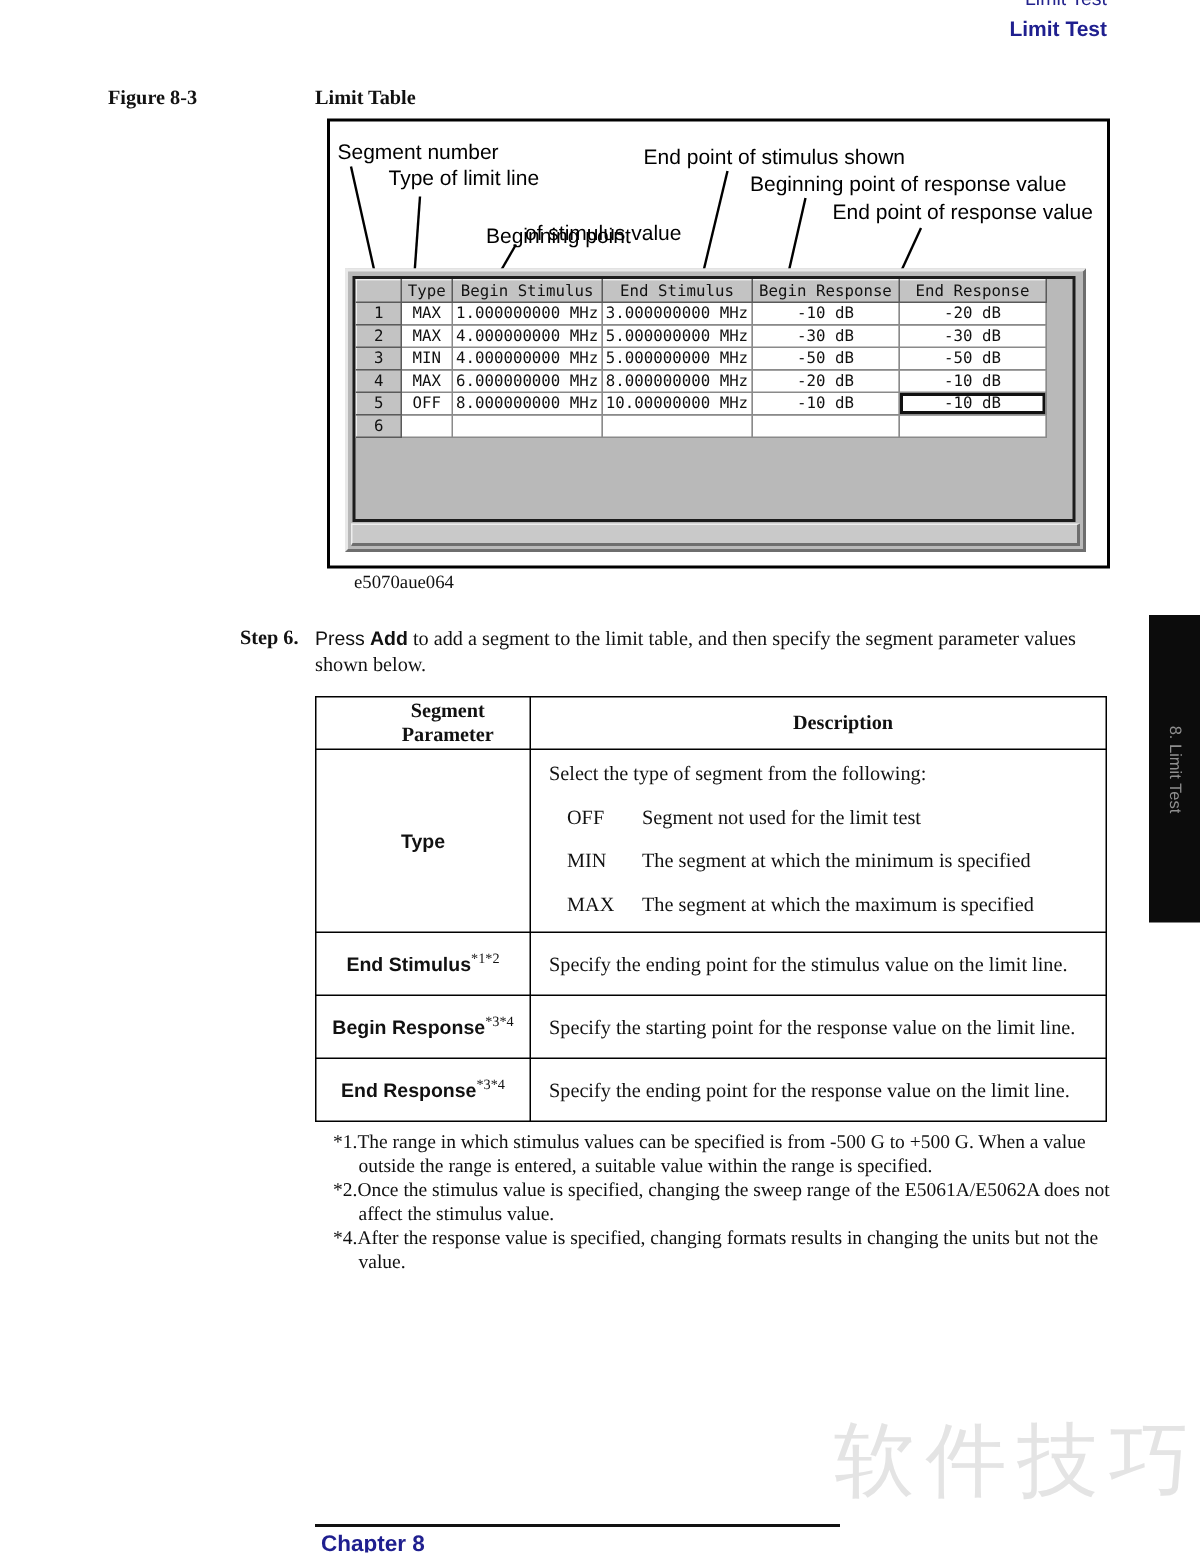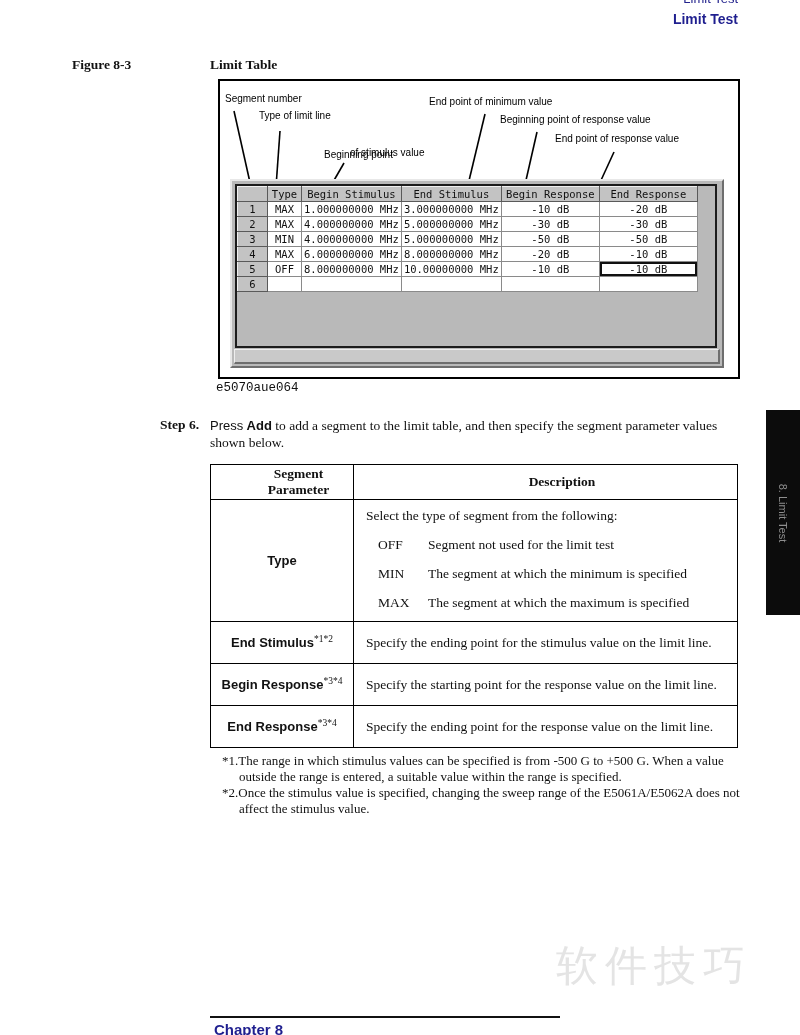--- a/index.html
+++ b/index.html
@@ -12,37 +12,37 @@
   
   .runhead1{top:-9px;right:62px;font-family:"Liberation Sans",sans-serif;font-size:13px;color:#23238d;}
   .runhead2{top:11px;right:62px;font-family:"Liberation Sans",sans-serif;font-size:14px;font-weight:bold;color:#1f1f8f;}
 
   
   .figlabel{left:72px;top:57px;font-size:13.5px;font-weight:bold;}
   .figtitle{left:210px;top:57px;font-size:13.5px;font-weight:bold;}
 
   
   .figbox{left:218px;top:79px;width:518px;height:296px;border:2px solid #000;background:#fff;}
-  .ann{position:absolute;font-family:"Liberation Sans",sans-serif;font-size:10px;color:#000;white-space:nowrap;}
+  .ann{position:absolute;font-family:"Liberation Sans",sans-serif;font-size:14px;color:#000;white-space:nowrap;}
   .callouts{position:absolute;left:0;top:0;width:518px;height:296px;}
 
   
   .panel{position:absolute;left:10px;top:98px;width:490px;height:185px;background:#b9b9b9;
     border-top:2px solid #e8e8e8;border-left:2px solid #e8e8e8;border-right:2px solid #6e6e6e;border-bottom:2px solid #6e6e6e;}
   .tablewrap{position:absolute;left:3px;top:3px;width:478px;height:160px;border:2px solid #1c1c1c;background:#b9b9b9;overflow:hidden;}
   table.ltable{border-collapse:collapse;font-family:"DejaVu Sans Mono",monospace;font-size:10.5px;table-layout:fixed;}
   table.ltable td{padding:0 2px;height:14px;line-height:14px;text-align:center;white-space:nowrap;overflow:hidden;}
   td.hcell{background:#c3c3c3;border-top:1px solid #f0f0f0;border-left:1px solid #f0f0f0;border-right:1px solid #5a5a5a;border-bottom:1px solid #5a5a5a;height:15px;}
   td.numcell{background:#c3c3c3;border-top:1px solid #f0f0f0;border-left:1px solid #f0f0f0;border-right:1px solid #5a5a5a;border-bottom:1px solid #5a5a5a;}
   td.dcell{background:#ffffff;border-right:1px solid #8a8a8a;border-bottom:1px solid #8a8a8a;}
   td.selcell{box-shadow:inset 0 0 0 2px #111;}
   .hscroll{position:absolute;left:2px;right:2px;bottom:2px;height:12px;background:#c9c9c9;
     border-top:1px solid #eeeeee;border-left:1px solid #eeeeee;border-right:2px solid #6e6e6e;border-bottom:2px solid #6e6e6e;}
 
-  .figcaption{left:216px;top:381px;font-family:Liberation Mono, monospace;font-size:12.5px;}
+  .figcaption{left:236px;top:381px;font-family:Liberation Serif, serif;font-size:12.5px;}
 
   
   .steplabel{left:160px;top:417px;font-size:13.5px;font-weight:bold;text-align:right;}
   .steptext{left:210px;top:417px;width:512px;font-size:13.5px;line-height:17px;}
   .sans{font-family:"Liberation Sans",sans-serif;font-size:13px;}
   .sansbold{font-family:"Liberation Sans",sans-serif;font-size:13px;font-weight:bold;}
 
   
   .ptable{left:210px;top:464px;width:528px;border-collapse:collapse;font-size:13.5px;}
   .ptable th,.ptable td{border:1.5px solid #000;}
@@ -60,21 +60,21 @@
   .fnblock{left:222px;top:736px;width:518px;font-size:13px;line-height:16px;margin-top:17px;}
   .fn{padding-left:17px;text-indent:-17px;}
 
   
   .sidetab{left:766px;top:410px;width:34px;height:205px;background:#0c0c0c;}
   .sidetab span{position:absolute;top:50%;left:50%;transform:translate(-50%,-50%);
     writing-mode:vertical-rl;font-family:"Liberation Sans",sans-serif;font-size:11px;color:#8f8f8f;white-space:nowrap;}
 
   
   .watermark{left:556px;top:938px;font-family:Liberation Sans, sans-serif;
-    font-size:42px;color:#e4e4e4;letter-spacing:7px;white-space:nowrap;}
+    font-size:54px;color:#e4e4e4;letter-spacing:7px;white-space:nowrap;}
 
   
   .footrule{left:210px;top:1016px;width:350px;height:2px;background:#111;}
   .chapter{left:214px;top:1021px;font-family:"Liberation Sans",sans-serif;font-size:15px;font-weight:bold;color:#1f1f8f;}
 </style>
 </head>
 <body>
 
 <div class="abs runhead1">Limit Test</div>
 <div class="abs runhead2">Limit Test</div>
@@ -89,21 +89,21 @@
     <line x1="124" y1="82" x2="109" y2="108" stroke="#000" stroke-width="1.6"></line>
     <line x1="265" y1="33" x2="247" y2="108" stroke="#000" stroke-width="1.6"></line>
     <line x1="317" y1="51" x2="304" y2="108" stroke="#000" stroke-width="1.6"></line>
     <line x1="394" y1="71" x2="377" y2="108" stroke="#000" stroke-width="1.6"></line>
   </svg>
 
   <div class="ann" style="left:5px;top:12px">Segment number</div>
   <div class="ann" style="left:39px;top:29px">Type of limit line</div>
   <div class="ann" style="left:104px;top:68px">Beginning point</div>
   <div class="ann" style="left:130px;top:66px">of stimulus value</div>
-  <div class="ann" style="left:209px;top:15px">End point of minimum value</div>
+  <div class="ann" style="left:209px;top:15px">End point of stimulus shown</div>
   <div class="ann" style="left:280px;top:33px">Beginning point of response value</div>
   <div class="ann" style="left:335px;top:52px">End point of response value</div>
 
   <div class="panel">
     <div class="tablewrap">
       <table class="ltable" id="limit-table">
         <colgroup>
           <col style="width:30px">
             <col style="width:34px">
             <col style="width:98px">
@@ -219,20 +219,21 @@
   <tr class="simple">
     <td class="pname"><span>End Response</span><sup>*3*4</sup></td>
     <td class="pdesc">Specify the ending point for the response value on the limit line.</td>
   </tr>
 </tbody>
   </table>
 
 <div class="abs fnblock">
   <div class="fn"><span>*1.</span><span>The range in which stimulus values can be specified is from -500 G to +500 G. When a value outside the range is entered, a suitable value within the range is specified.</span></div>
   <div class="fn"><span>*2.</span><span>Once the stimulus value is specified, changing the sweep range of the E5061A/E5062A does not affect the stimulus value.</span></div>
+  <div class="fn"><span>*4.</span><span>After the response value is specified, changing formats results in changing the units but not the value.</span></div>
 </div>
 
 <div class="abs sidetab">
   <span>8. Limit Test</span>
 </div>
 
 <div class="abs watermark">软件技巧</div>
 
 <div class="abs footrule"></div>
 <div class="abs chapter">Chapter 8</div>

